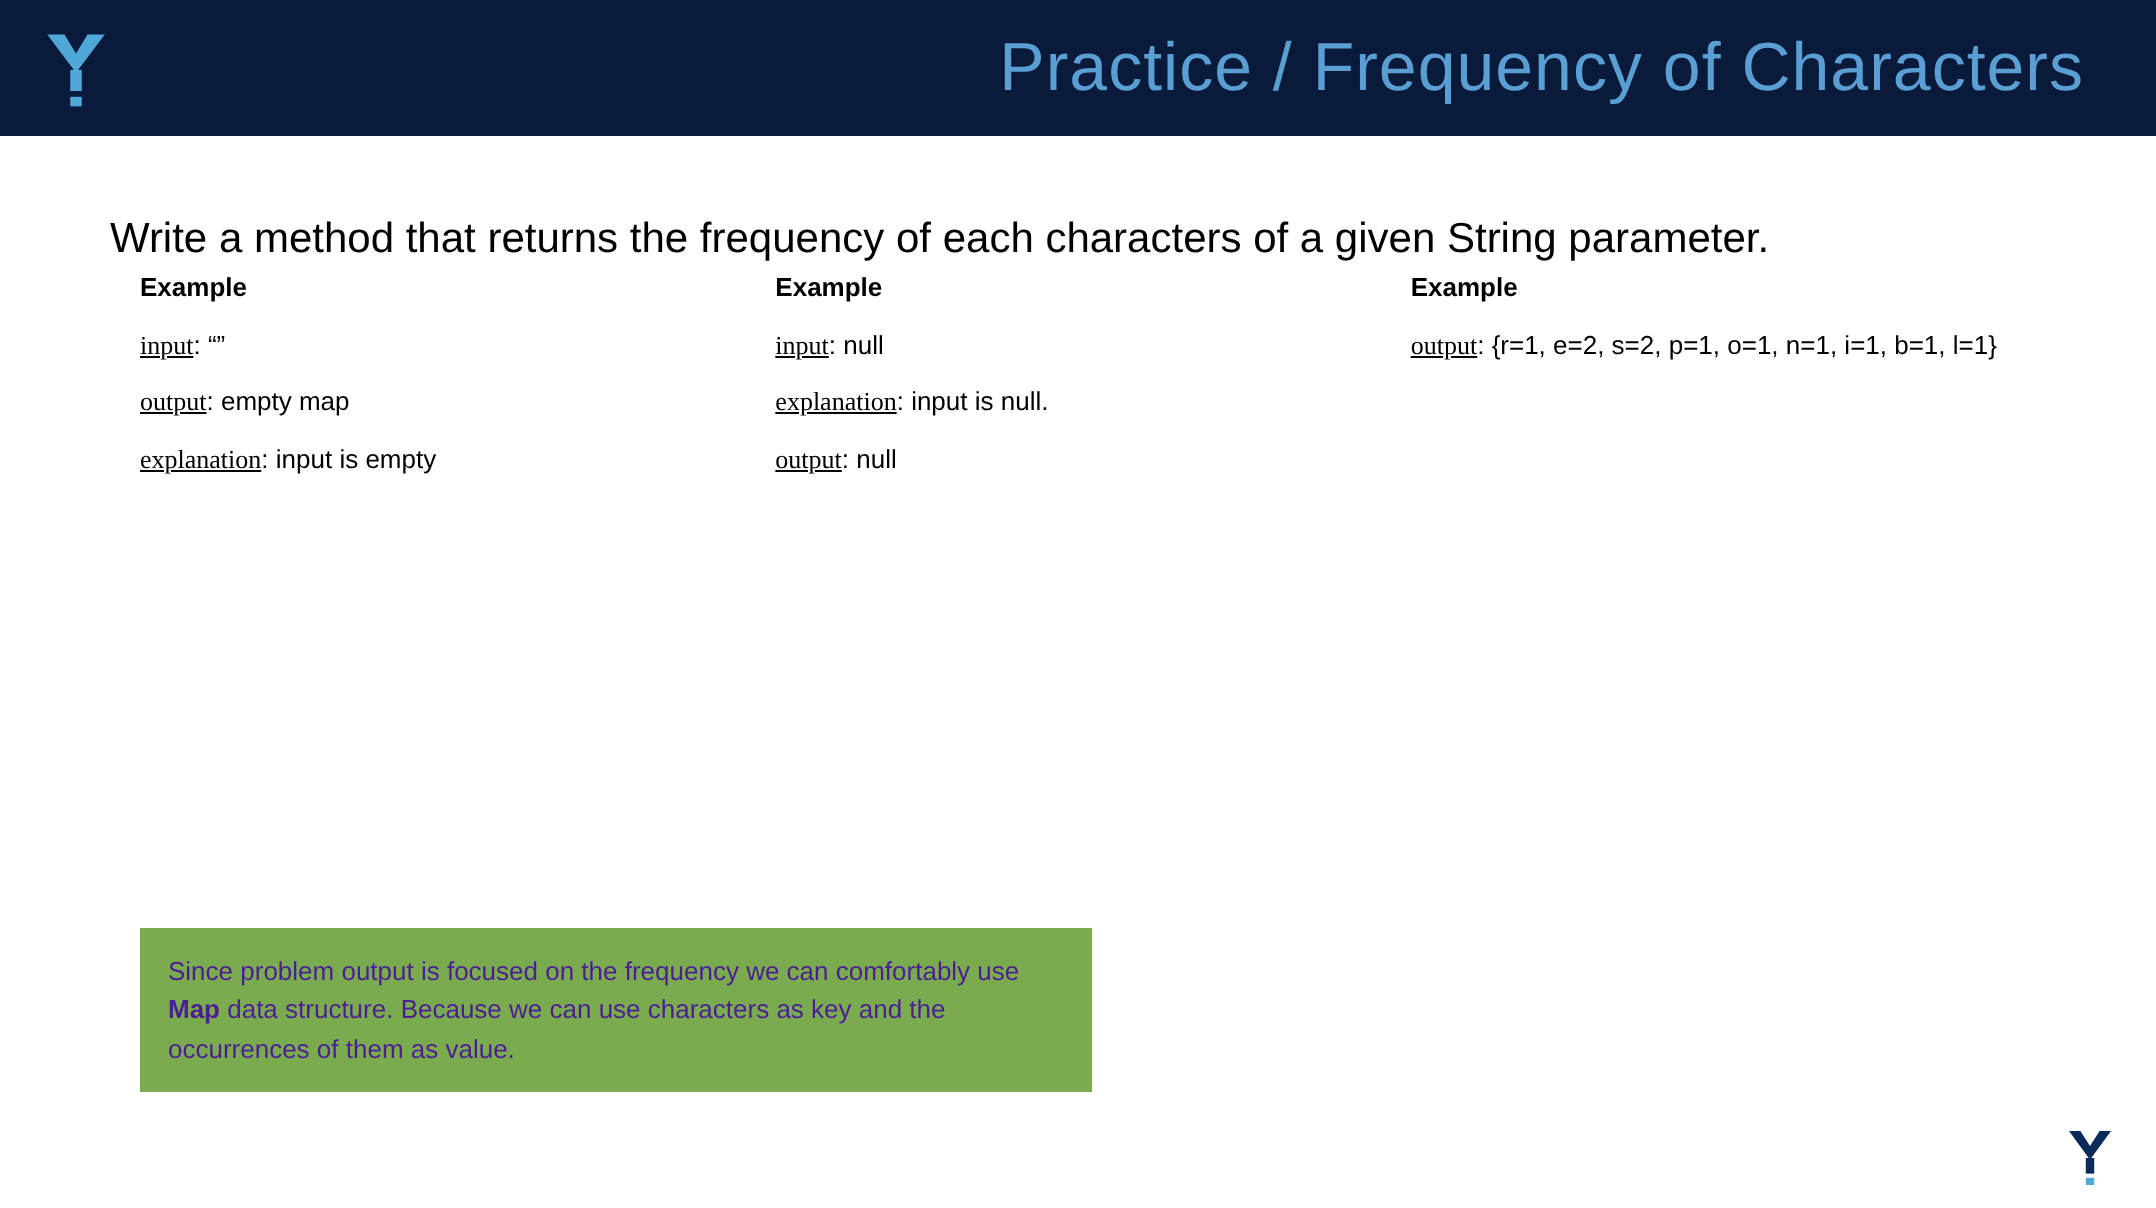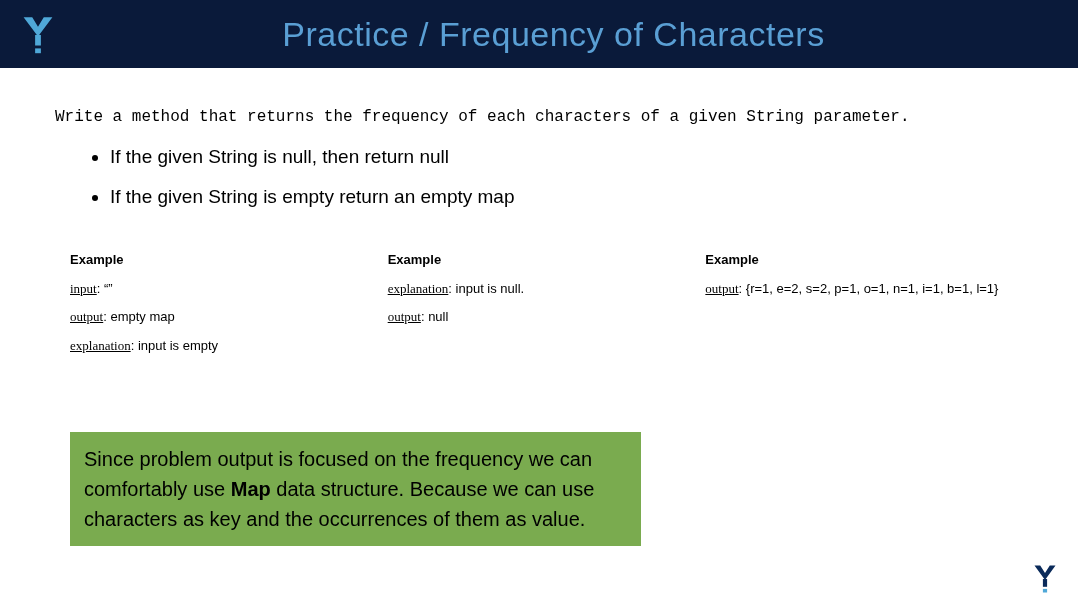--- a/index.html
+++ b/index.html
@@ -21,34 +21,32 @@
   }
   .logo {
     width: 55px;
     height: 55px;
     display: flex;
     align-items: center;
     justify-content: center;
   }
   .title {
     flex: 1;
-    text-align: center;
+    text-align: right;
     color: #5a9fd4;
     font-size: 34px;
     font-weight: 400;
     letter-spacing: 0.5px;
     padding-right: 36px;
   }
   .content {
     padding: 40px 55px 0 55px;
   }
   .intro {
-    font-size: 16px;
-    margin-bottom: 20px;
-    font-family: Liberation Mono, monospace;
+    font-size: 21px;
   }
   ul.bullets {
     list-style: disc;
     padding-left: 55px;
     margin-bottom: 40px;
   }
   ul.bullets li {
     font-size: 19px;
     margin-bottom: 18px;
   }
@@ -68,24 +66,24 @@
     margin-bottom: 4px;
   }
   .example .row {
     margin-bottom: 4px;
   }
   .under { text-decoration: underline; font-family: Liberation Serif, serif; }
   .hint {
     position: absolute;
     left: 70px;
     bottom: 58px;
-    width: 571px;
+    width: 476px;
     background: #7aab4f;
-    color: #000000;
-    font-size: 20px;
+    color: #4c1d95;
+    font-size: 13px;
     line-height: 1.5;
     padding: 12px 14px;
   }
   .hint b { font-weight: bold; }
   .corner-logo {
     position: absolute;
     right: 18px;
     bottom: 8px;
     width: 30px;
     height: 34px;
@@ -101,34 +99,31 @@
       <path d="M20 15 L50 55 L80 15 L62 15 L50 35 L38 15 Z" fill="#4fa8d8"></path>
       <rect x="44" y="52" width="12" height="22" fill="#4fa8d8"></rect>
       <rect x="44" y="80" width="12" height="10" fill="#4fa8d8"></rect>
     </svg>
   </div>
   <div class="title">Practice / Frequency of Characters</div>
 </div>
 
 <div class="content">
   <p class="intro">Write a method that returns the frequency of each characters of a given String parameter.</p>
-  <ul class="bullets">
-    <li>If the given String is null, then return null</li>
-    <li>If the given String is empty return an empty map</li>
-  </ul>
 
   <div class="examples">
     <div class="example">
       <div class="heading">Example</div>
       <div class="row"><span class="under">input</span>: <span>“”</span></div>
       <div class="row"><span class="under">output</span>: <span>empty map</span></div>
       <div class="row"><span class="under">explanation</span>: <span>input is empty</span></div>
     </div>
     <div class="example">
       <div class="heading">Example</div>
+      <div class="row"><span class="under">input</span>: <span>null</span></div>
       <div class="row"><span class="under">explanation</span>: <span>input is null.</span></div>
       <div class="row"><span class="under">output</span>: <span>null</span></div>
     </div>
     <div class="example">
       <div class="heading">Example</div>
       <div class="row"><span class="under">output</span>: <span>{r=1, e=2, s=2, p=1, o=1, n=1, i=1, b=1, l=1}</span></div>
     </div>
   </div>
 </div>
 

